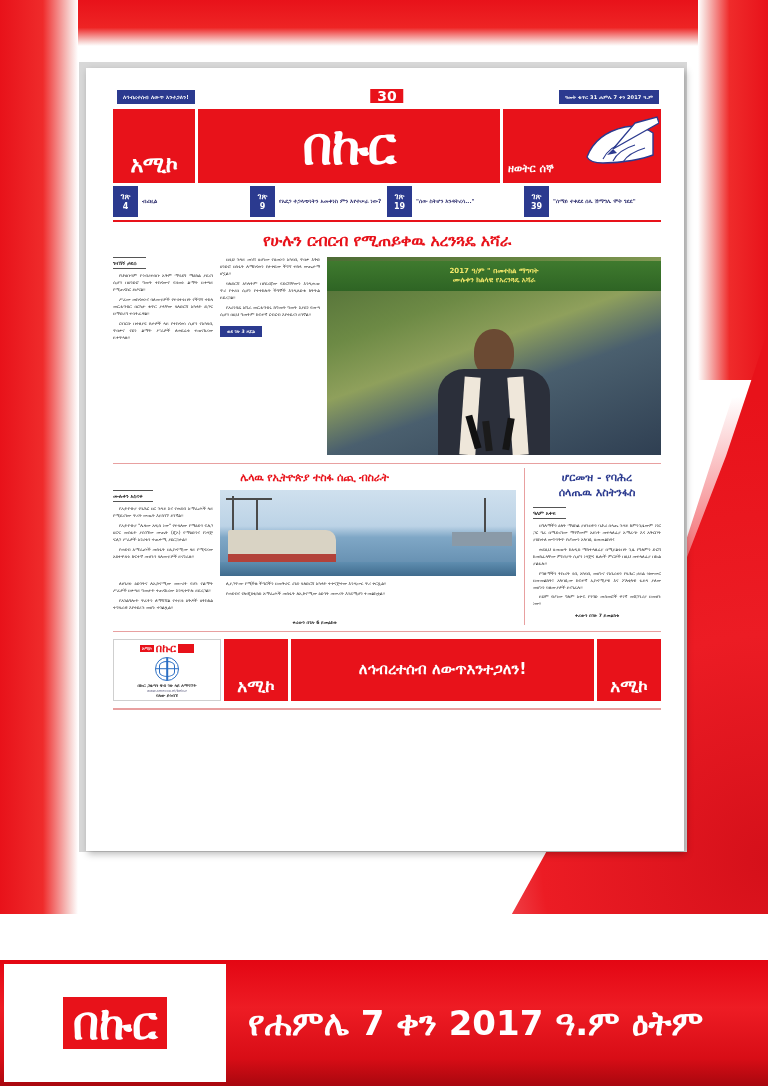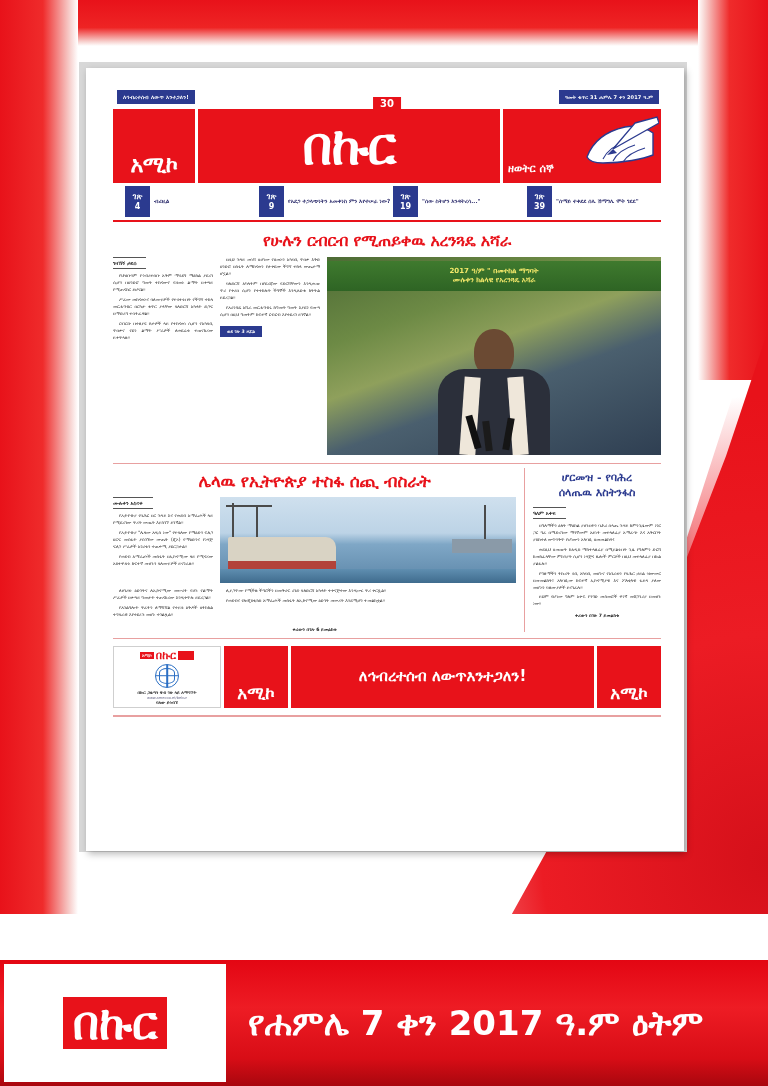--- a/index.html
+++ b/index.html
@@ -50,22 +50,22 @@
 
   
   .mast-top{position:relative;height:17px;}
   .mast-tag{
     position:absolute;left:4px;top:0;height:14px;line-height:14px;
     background:#2b3a8f;color:#fff;font-size:5.4px;letter-spacing:.2px;
     padding:0 6px;font-weight:bold;white-space:nowrap;
   }
   .mast-30{
     position:absolute;left:50%;transform:translateX(-50%);top:-1px;
-    background:#e8121a;color:#fff;font-size:10px;font-weight:bold;
-    padding:1px 7px;line-height:12px;margin-top:8px;
+    background:#e8121a;color:#fff;font-size:14px;font-weight:bold;
+    padding:1px 7px;line-height:12px;
   }
   .mast-date{
     position:absolute;right:2px;top:0;height:14px;line-height:14px;
     background:#2b3a8f;color:#fff;font-size:5px;letter-spacing:.1px;
     padding:0 6px;font-weight:bold;white-space:nowrap;
   }
 
   .mast-main{display:flex;height:74px;margin-top:2px;gap:3px;}
   .mast-left{
     width:82px;background:#e8121a;display:flex;align-items:flex-end;
@@ -81,21 +81,21 @@
   .mast-right{
     width:158px;background:#e8121a;position:relative;
     display:flex;align-items:flex-end;
   }
   .mast-right .zlabel{
     color:#fff;font-size:11px;font-weight:bold;padding:0 0 8px 5px;white-space:nowrap;
   }
   .hand-svg{position:absolute;right:2px;top:6px;}
 
   
-  .teasers{display:flex;margin-top:3px;height:31px;align-items:stretch;margin-left:12px;}
+  .teasers{display:flex;margin-top:3px;height:31px;align-items:stretch;}
   .teaser{display:flex;align-items:stretch;flex:1;}
   .teaser .num{
     background:#2b3a8f;color:#fff;width:25px;display:flex;flex-direction:column;
     align-items:center;justify-content:center;font-size:8px;font-weight:bold;line-height:1.15;
   }
   .teaser .txt{
     flex:1;padding-left:4px;display:flex;align-items:center;
     font-size:5.6px;color:#2b2b6b;font-weight:bold;line-height:1.35;
   }
   .mast-rule{height:2px;background:#e8121a;margin-top:3px;}
@@ -150,21 +150,21 @@
   }
 
   
   .sec-rule{height:1px;background:#e8a0a0;margin:8px 0 0;}
 
   
   .mid{display:flex;gap:8px;margin-top:4px;}
   .mid-left{flex:1;border-right:1px solid #e8a0a0;padding-right:8px;}
   .mid-right{width:128px;}
   .mid-head{
-    color:#e8121a;font-size:17px;font-weight:bold;text-align:center;
+    color:#e8121a;font-size:11px;font-weight:bold;text-align:center;
     padding:3px 0 6px;letter-spacing:-.2px;
   }
   .mid-head-blue{
     color:#2b3a8f;font-size:11px;font-weight:bold;text-align:center;
     padding:3px 0 6px;line-height:1.35;
   }
   .mid-cols{display:flex;gap:7px;}
   .mid-c{width:100px;}
   .harbor{
     flex:1;height:86px;position:relative;overflow:hidden;

